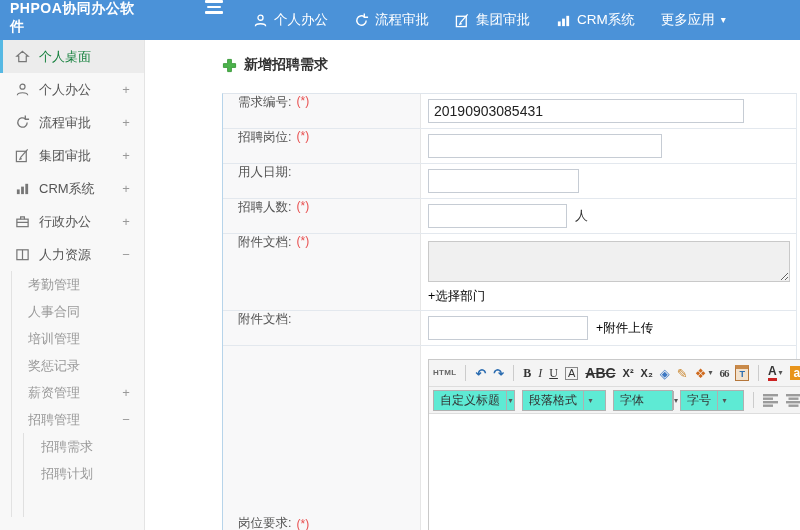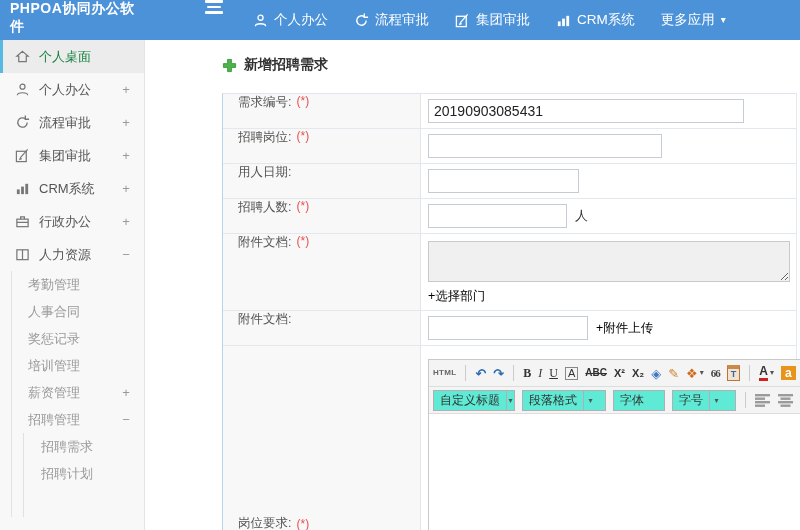--- a/index.html
+++ b/index.html
@@ -59,21 +59,21 @@
   
   .editor { margin:8px 0 0 0; width:100%; border:1px solid #c9c9c9; background:#fff; }
   .tb { display:flex; align-items:center; background:#f4f4f4; border-bottom:1px solid #ddd; height:27px; padding:0 4px; gap:7px; overflow:hidden; white-space:nowrap; }
   .tbtn { font-size:12px; color:#333; cursor:pointer; line-height:1; display:inline-flex; align-items:center; }
   .tbtn.small { font-size:8px; font-weight:bold; color:#666; letter-spacing:.3px; }
   .tbtn.blue { color:#2b6cb0; font-weight:bold; font-size:13px; }
   .tbtn.b { font-weight:bold; font-family:"Liberation Serif","DejaVu Serif",serif; }
   .tbtn.i { font-style:italic; font-family:"Liberation Serif","DejaVu Serif",serif; }
   .tbtn.u { text-decoration:underline; font-family:"Liberation Serif","DejaVu Serif",serif; }
   .tbtn.boxed { border:1px solid #888; padding:0 2px; font-size:11px; }
-  .tbtn.strike { text-decoration:line-through; font-size:10px; font-weight:bold; }
+  .tbtn.strike { text-decoration:line-through; font-size:14px; font-weight:bold; }
   .tbtn.supsub { font-size:11px; font-weight:bold; }
   .tbtn.eraser { color:#3d78c3; font-size:13px; }
   .tbtn.brush { color:#c9862f; font-size:13px; }
   .tbtn.painter { color:#cf6a1e; font-size:13px; }
   .tbtn.quote { font-weight:bold; font-size:11px; color:#444; font-family:"Liberation Serif","DejaVu Serif",serif; letter-spacing:-1px; }
   .tbtn.paste { border:1px solid #b5763a; background:#f3e2cd; color:#2b6cb0; font-weight:bold; font-size:9px; padding:1px 3px; border-top:4px solid #c98a4a; }
   .tbtn.fontcolor { font-weight:bold; font-size:12px; border-bottom:3px solid #cc2222; padding-bottom:1px; }
   .tbtn.bgcolor { font-weight:bold; font-size:12px; color:#fff; background:#e8941a; padding:1px 4px; }
   .tb .tcaret { font-size:8px; color:#555; margin-left:2px; }
   .tsep { width:1px; height:16px; background:#ccc; margin:0 2px; flex-shrink:0; }
@@ -199,24 +199,24 @@
       </div>
 
       <div class="s-sub">
         <div class="sub-item">
           <span class="lbl">考勤管理</span>
         </div>
         <div class="sub-item">
           <span class="lbl">人事合同</span>
         </div>
         <div class="sub-item">
+          <span class="lbl">培训管理</span>
+        </div>
+        <div class="sub-item">
           <span class="lbl">奖惩记录</span>
-        </div>
-        <div class="sub-item">
-          <span class="lbl">培训管理</span>
         </div>
         <div class="sub-item">
           <span class="lbl">薪资管理</span>
           <span class="expander">+</span>
         </div>
         <div class="sub-item">
           <span class="lbl">招聘管理</span>
           <span class="expander">−</span>
         </div>
         <div class="s-sub2">
@@ -340,21 +340,21 @@
 
               <div class="tb">
                 <span class="tsel" style="width:82px;">
                     <span class="t">自定义标题</span>
                     <span class="c">▾</span>
                   </span>
                 <span class="tsel" style="width:84px;">
                     <span class="t">段落格式</span>
                     <span class="c">▾</span>
                   </span>
-                <span class="tsel" style="width:52px;gap:23px;">
+                <span class="tsel" style="width:60px;gap:23px;">
                     <span class="t">字体</span>
                     <span class="c">▾</span>
                   </span>
                 <span class="tsel" style="width:64px;">
                     <span class="t">字号</span>
                     <span class="c">▾</span>
                   </span>
                 <span class="tsep"></span>
                 <svg class="alignic" width="16" height="13" viewBox="0 0 16 13">
                     <rect y="0" width="15" height="2.4" fill="#9b9b9b"></rect>

